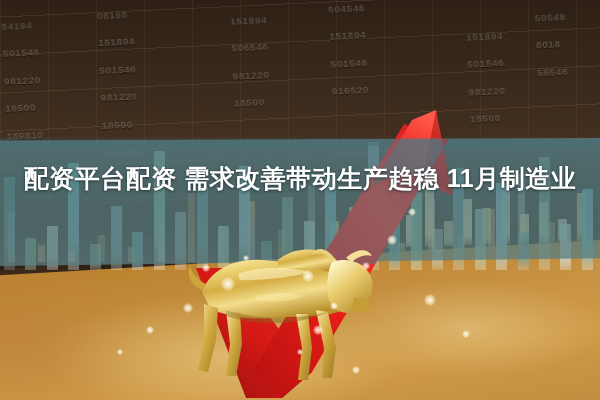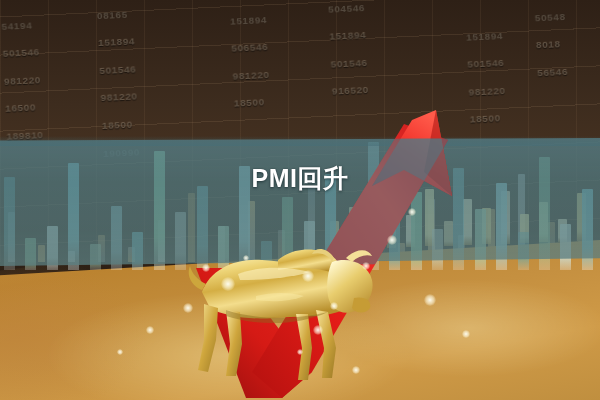--- a/index.html
+++ b/index.html
@@ -380,16 +380,16 @@
       <div class="bokeh" style="left: 387px; top: 235px; width: 10px; height: 10px;"></div>
       <div class="bokeh" style="left: 408px; top: 208px; width: 8px; height: 8px;"></div>
       <div class="bokeh" style="left: 146px; top: 326px; width: 8px; height: 8px;"></div>
       <div class="bokeh" style="left: 117px; top: 349px; width: 6px; height: 6px;"></div>
       <div class="bokeh" style="left: 424px; top: 294px; width: 12px; height: 12px;"></div>
       <div class="bokeh" style="left: 462px; top: 330px; width: 8px; height: 8px;"></div>
       <div class="bokeh" style="left: 352px; top: 366px; width: 8px; height: 8px;"></div>
     </div>
 
   <div class="title-block">
-    <span class="title-line">PMI回升</span>
+    <span class="title-line">配资平台配资 需求改善带动生产趋稳 11月制造业</span>
   </div>
 
 </div>
 
 </body></html>

